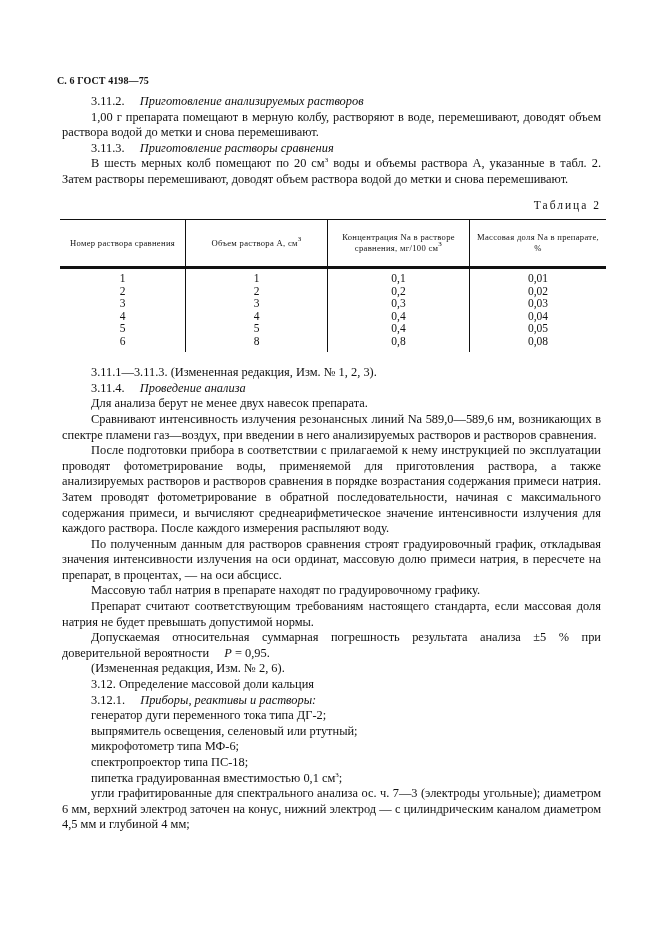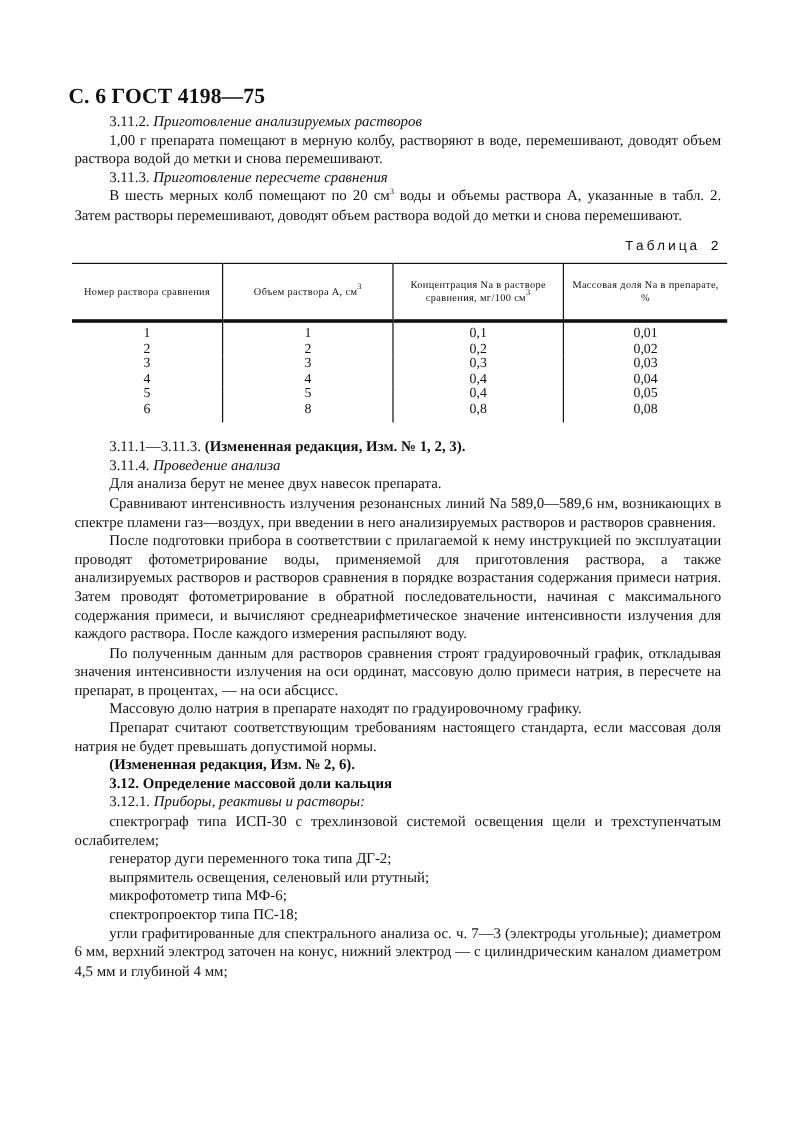--- a/index.html
+++ b/index.html
@@ -3,32 +3,32 @@
   <meta charset="utf-8">
   <style>
     html, body { margin: 0; padding: 0; background: #ffffff; }
     body {
       width: 661px; height: 936px; position: relative; overflow: hidden;
       font-family: "Liberation Serif", "DejaVu Serif", serif;
       color: #111; font-size: 12.4px; line-height: 15.6px;
     }
     .page-header {
       position: absolute; left: 57px; top: 73px;
-      font-weight: bold; font-size: 18px; letter-spacing: 0.1px;
+      font-weight: bold; font-size: 10px; letter-spacing: 0.1px;
     }
     .content {
       position: absolute; left: 62px; top: 94px; width: 539px;
     }
     p { margin: 0; text-align: justify; text-indent: 29px; }
-    .it { font-style: italic; }
-    .b { font-weight: bold; }
+    .it { font-style: italic; margin-left: 12px; }
+    .b { font-weight: normal; }
     sup { font-size: 7px; line-height: 0; vertical-align: 5px; }
     .table-caption {
       text-align: right; letter-spacing: 2px; font-size: 11.5px;
-      margin-top: 10px; margin-bottom: 6px; text-indent: 0; font-family: Liberation Mono, monospace;
+      margin-top: 10px; margin-bottom: 6px; text-indent: 0;
     }
     table.t2 {
       border-collapse: collapse; width: 546px; margin-left: -2px;
       font-size: 10.5px; line-height: 12.5px;
     }
     table.t2 th {
       font-weight: normal; font-size: 8.6px; letter-spacing: 0.3px; line-height: 11px;
       border-top: 1.3px solid #111; border-bottom: 3px solid #111;
       height: 46px; padding: 0 6px; text-align: center; vertical-align: middle;
     }
@@ -48,21 +48,21 @@
 <div class="content">
 
   <p>
     <span>3.11.2.</span>
     <span class="it">Приготовление анализируемых растворов</span>
   </p>
   <p>1,00 г препарата помещают в мерную колбу, растворяют в воде, перемешивают, доводят объем раствора водой до метки и снова перемешивают.</p>
 
   <p>
     <span>3.11.3.</span>
-    <span class="it">Приготовление пересчете сравнения</span>
+    <span class="it">Приготовление растворы сравнения</span>
   </p>
   <p><span>В шесть мерных колб помещают по 20 см</span><sup>3</sup><span> воды и объемы раствора А, указанные в табл. 2. Затем растворы перемешивают, доводят объем раствора водой до метки и снова перемешивают.</span></p>
 
   <p class="table-caption">Таблица 2</p>
 
   <table class="t2">
     <thead>
       <tr>
         <th style="width:23%"><span>Номер раствора сравнения</span></th>
         <th style="width:26%"><span>Объем раствора А, см</span><sup>3</sup></th>
@@ -117,30 +117,31 @@
 
   <p>
     <span>3.11.4.</span>
     <span class="it">Проведение анализа</span>
   </p>
   <p>Для анализа берут не менее двух навесок препарата.</p>
   <p>Сравнивают интенсивность излучения резонансных линий Na 589,0—589,6 нм, возникающих в спектре пламени газ—воздух, при введении в него анализируемых растворов и растворов сравнения.</p>
   <p>После подготовки прибора в соответствии с прилагаемой к нему инструкцией по эксплуатации проводят фотометрирование воды, применяемой для приготовления раствора, а также анализируемых растворов и растворов сравнения в порядке возрастания содержания примеси натрия. Затем проводят фотометрирование в обратной последовательности, начиная с максимального содержания примеси, и вычисляют среднеарифметическое значение интенсивности излучения для каждого раствора. После каждого измерения распыляют воду.</p>
 
   <p>По полученным данным для растворов сравнения строят градуировочный график, откладывая значения интенсивности излучения на оси ординат, массовую долю примеси натрия, в пересчете на препарат, в процентах, — на оси абсцисс.</p>
-  <p>Массовую долю натрия в препарате находят по градуировочному графику.</p>
+  <p>Массовую табл натрия в препарате находят по градуировочному графику.</p>
   <p>Препарат считают соответствующим требованиям настоящего стандарта, если массовая доля натрия не будет превышать допустимой нормы.</p>
+  <p><span>Допускаемая относительная суммарная погрешность результата анализа ±5 % при доверительной вероятности </span><span class="it">P</span><span> = 0,95.</span></p>
 
   <p class="b">(Измененная редакция, Изм. № 2, 6).</p>
   <p class="b">3.12. Определение массовой доли кальция</p>
 
   <p>
     <span>3.12.1.</span>
     <span class="it">Приборы, реактивы и растворы:</span>
   </p>
-  <p>спектрограф типа ИСП-30 с трехлинзовой системой освещения щели и трехступенчатым ослабителем;</p>
   <p>генератор дуги переменного тока типа ДГ-2;</p>
   <p>выпрямитель освещения, селеновый или ртутный;</p>
   <p>микрофотометр типа МФ-6;</p>
   <p>спектропроектор типа ПС-18;</p>
+  <p><span>пипетка градуированная вместимостью 0,1 см</span><sup>3</sup><span>;</span></p>
   <p>угли графитированные для спектрального анализа ос. ч. 7—3 (электроды угольные); диаметром 6 мм, верхний электрод заточен на конус, нижний электрод — с цилиндрическим каналом диаметром 4,5 мм и глубиной 4 мм;</p>
 
 </div>
 
 </body></html>

